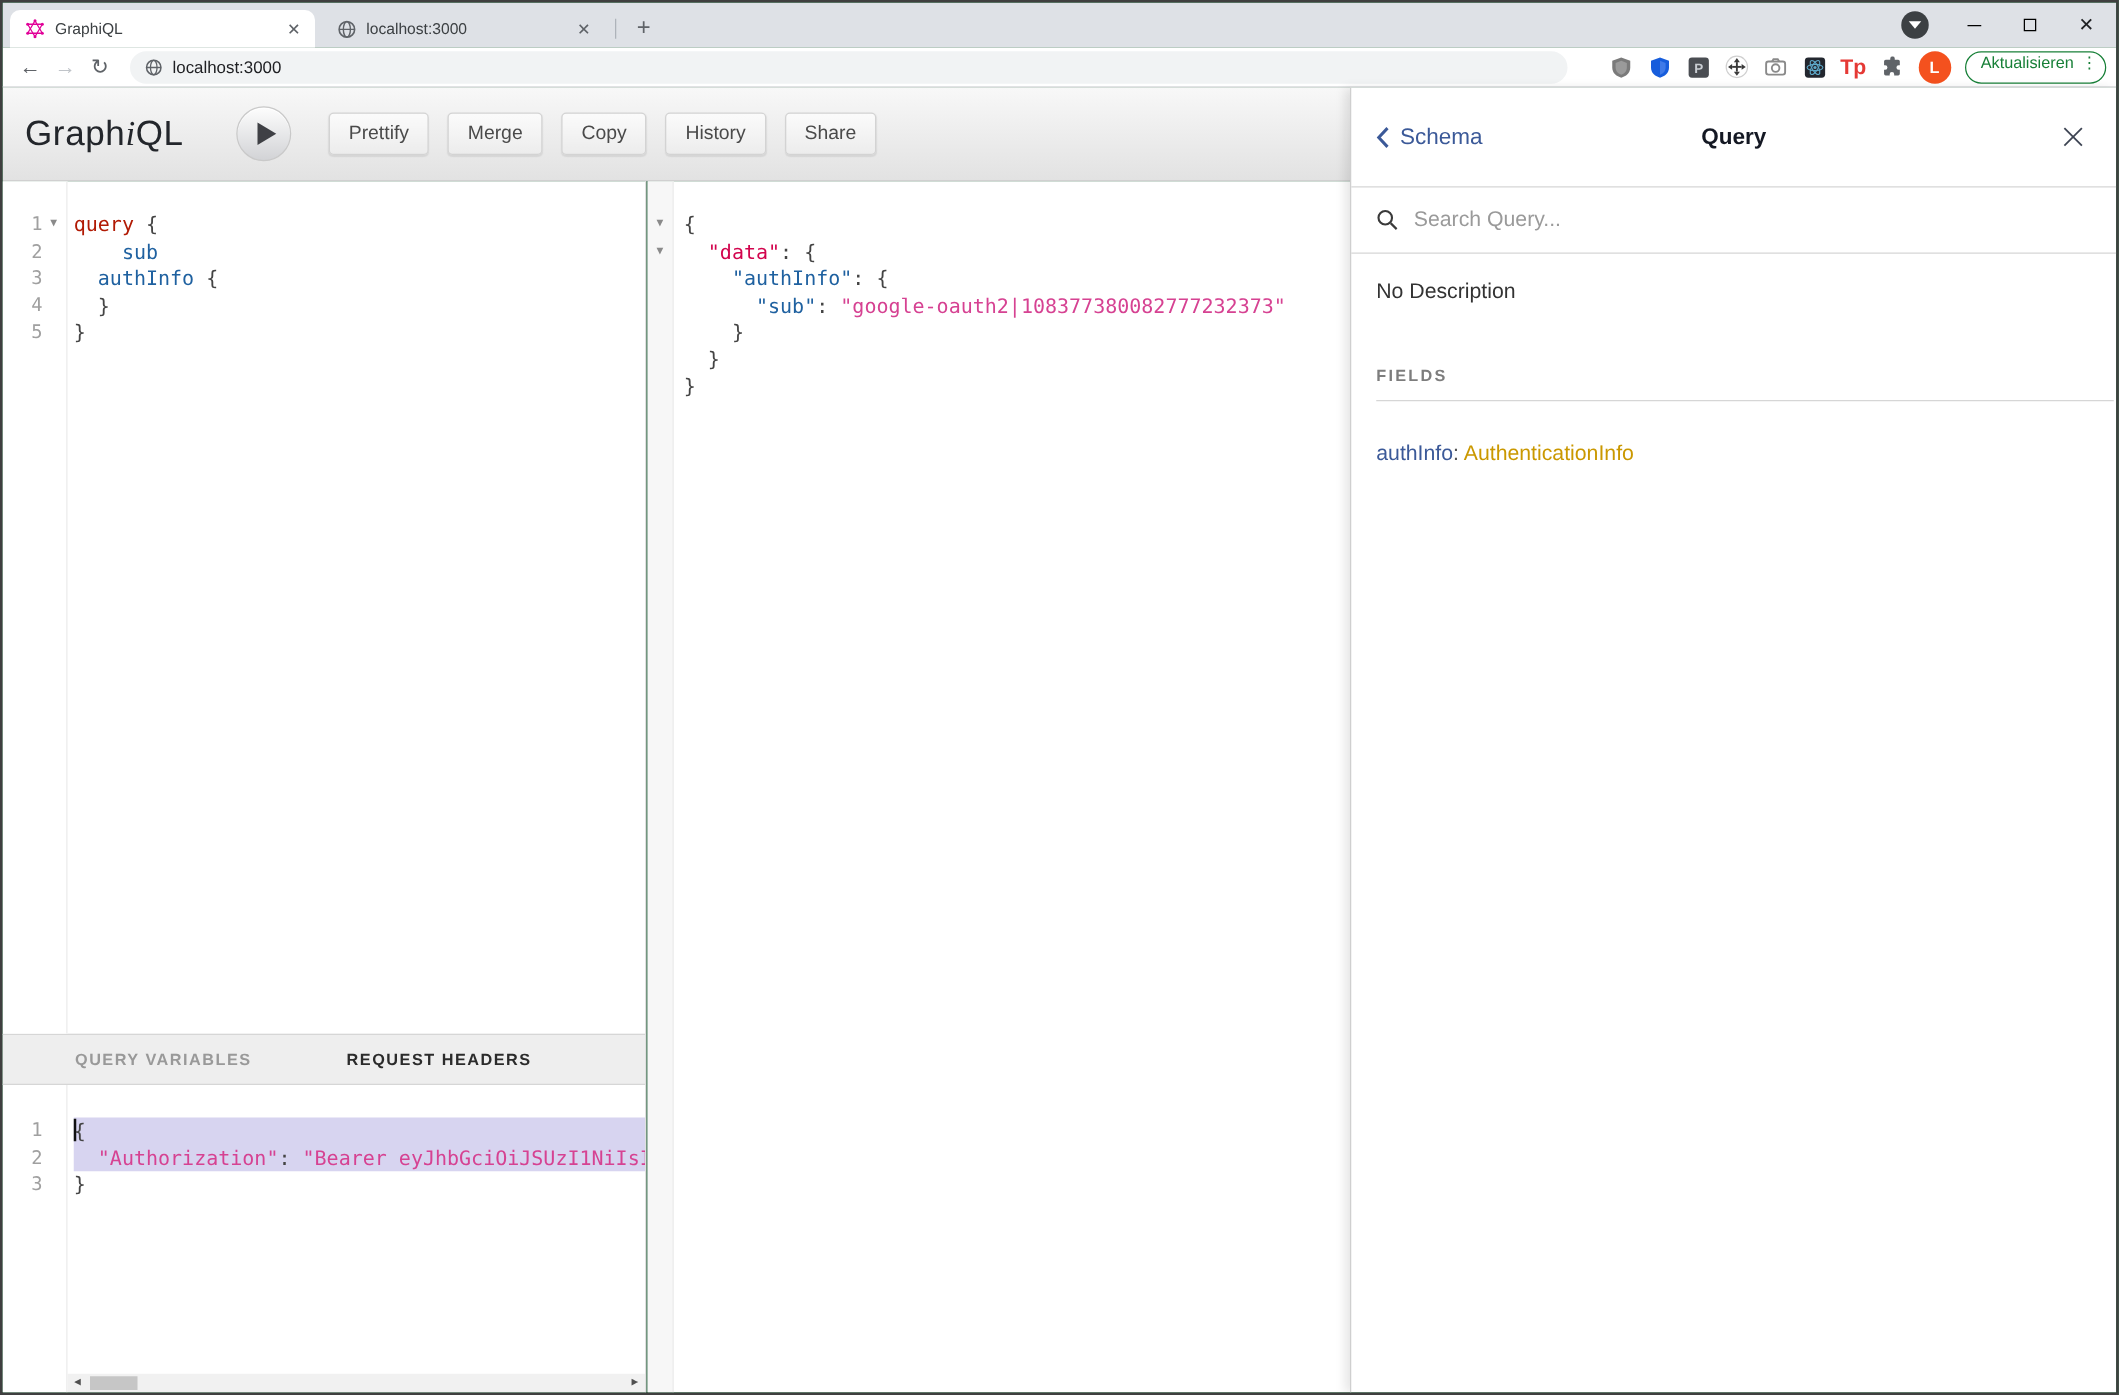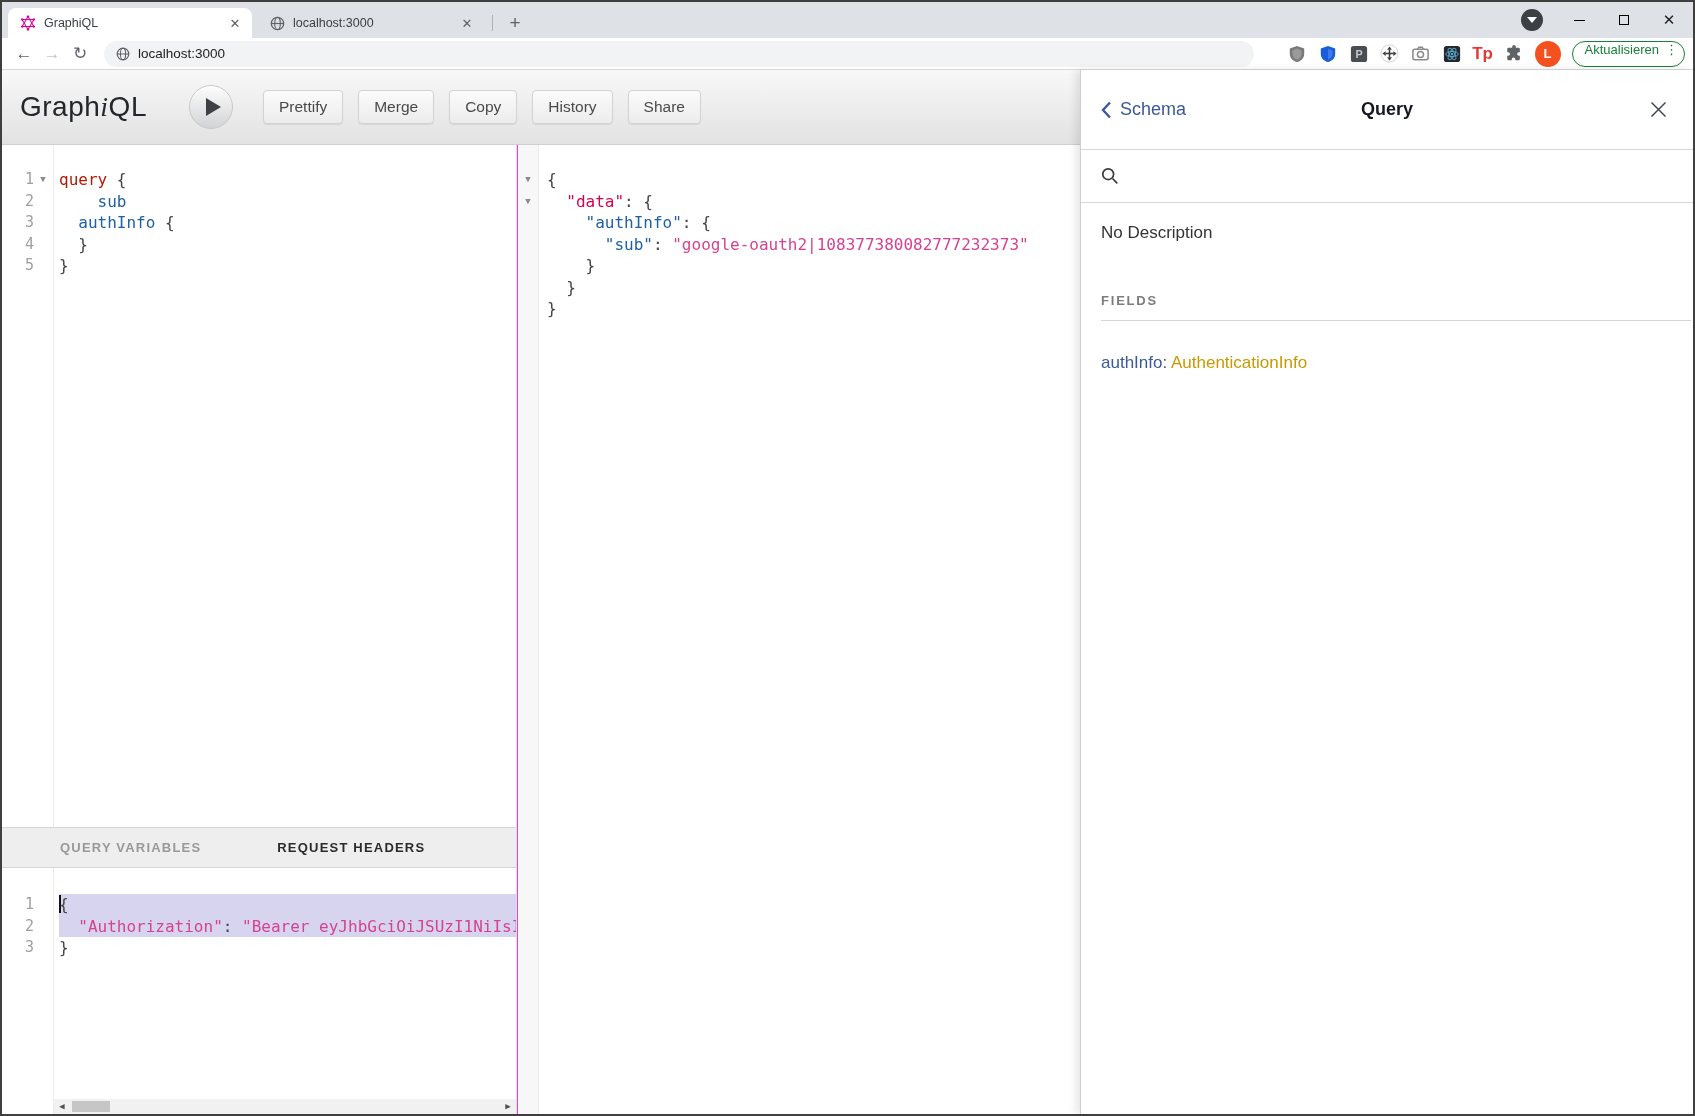--- a/index.html
+++ b/index.html
@@ -1,17 +1,17 @@
 <!DOCTYPE html>
 <html><head>
 <meta charset="utf-8">
 <style>
   html,body{margin:0;padding:0;background:#888;}
   *{box-sizing:border-box;}
-  .window{position:relative;width:1695px;height:1116px;background:#d946ef;border:2px solid #3f3f3f;
+  .window{position:relative;width:1695px;height:1116px;background:#14532d;border:2px solid #3f3f3f;
     font-family:"Liberation Sans",sans-serif;overflow:hidden;}
   .inner{position:absolute;inset:0;}
 
   
   .titlebar{position:absolute;left:0;top:0;right:0;height:36px;background:#dee1e6;}
   .tab{position:absolute;top:6px;height:30px;display:flex;align-items:center;font-size:12.5px;color:#3c4043;}
   .tab.active{left:6px;width:244px;background:#fff;border-radius:8px 8px 0 0;padding:0 8px 0 12px;}
   .tab.inactive{left:258px;width:224px;padding:0 8px 0 10px;}
   .tab .title{flex:1;margin-left:8px;white-space:nowrap;overflow:hidden;}
   .tab-close{width:18px;height:18px;border-radius:50%;display:flex;align-items:center;justify-content:center;
@@ -396,20 +396,21 @@
                   <line x1="15.5" y1="1.5" x2="1.5" y2="15.5"></line>
                 </g>
               </svg>
         </div>
       </div>
       <div class="doc-search">
         <svg width="18" height="18" viewBox="0 0 18 18">
               <circle cx="7.2" cy="7.2" r="5.4" fill="none" stroke="#3a3a3a" stroke-width="1.7"></circle>
               <line x1="11.5" y1="11.5" x2="16.3" y2="16.3" stroke="#3a3a3a" stroke-width="1.7"></line>
             </svg>
+        <input type="text" placeholder="Search Query..." style="">
       </div>
       <div class="doc-body">
         <div class="doc-nodesc">No Description</div>
         <div class="doc-fields">FIELDS</div>
         <hr class="doc-rule">
         <div class="doc-fieldrow">
           <span class="doc-fieldname">authInfo</span><span class="doc-colon">:</span>
           <span class="doc-fieldtype">AuthenticationInfo</span>
         </div>
       </div>

